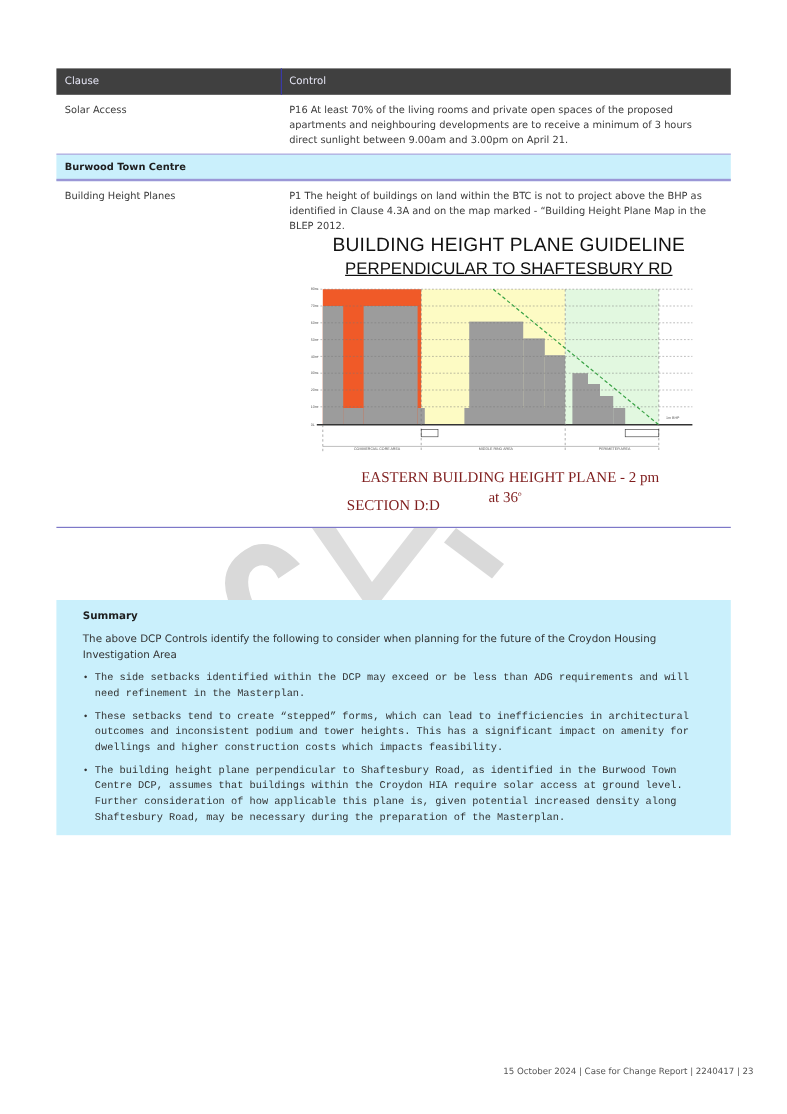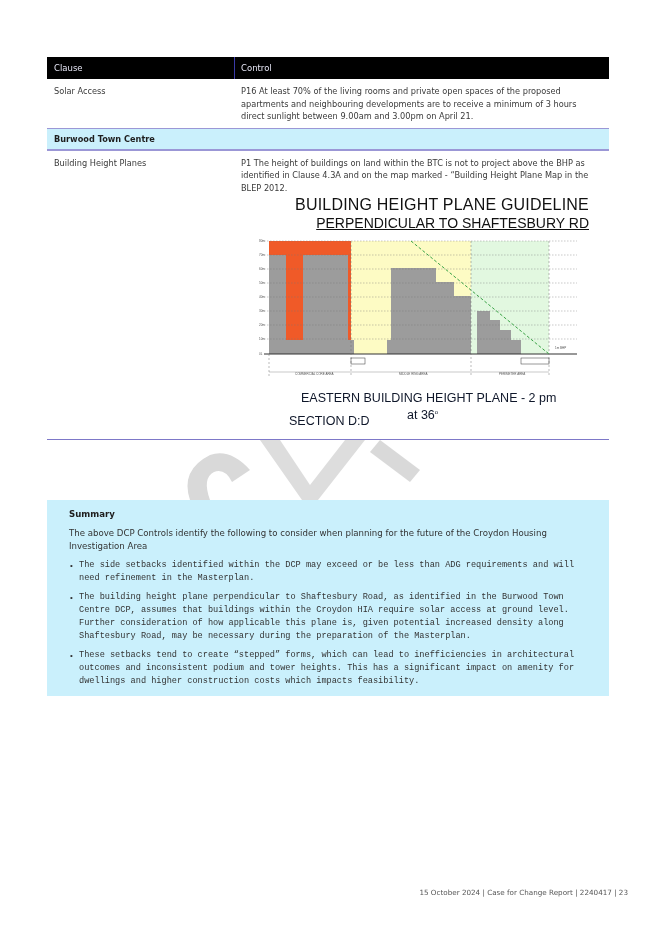--- a/index.html
+++ b/index.html
@@ -1,34 +1,34 @@
 <!DOCTYPE html>
 <html><head>
 <meta charset="utf-8">
 <style>
   * { box-sizing: border-box; margin: 0; padding: 0; }
   html, body { width: 656px; height: 928px; background: #ffffff; overflow: hidden; }
   body { position: relative; font-family: "DejaVu Sans", "Liberation Sans", sans-serif; color: #333333; }
 
   .table { position: absolute; left: 47px; top: 57px; width: 562px; }
-  .thead { display: flex; background: #000000; color: #e6e6f5; height: 22px; align-items: center; font-size: 8.5px; }
+  .thead { display: flex; background: #404040; color: #e6e6f5; height: 22px; align-items: center; font-size: 8.5px; }
   .thead .c1 { width: 188px; padding-left: 7px; border-right: 1px solid #3a3aa8; height: 100%; display: flex; align-items: center; }
   .thead .c2 { flex: 1; padding-left: 6px; }
 
   .row { display: flex; font-size: 8.2px; line-height: 12.6px; color: #3a3a3a; border-bottom: 1px solid #9b97d6; }
   .row .c1 { width: 188px; padding: 6px 7px 5px 7px; }
   .row .c2 { flex: 1; padding: 6px 8px 5px 6px; }
 
   .section-row { background: #caf0fc; height: 22px; display: flex; align-items: center; padding-left: 7px; font-weight: bold; font-size: 8.2px; color: #1e1e1e; border-bottom: 2px solid #9b97d6; }
 
   .figure { position: relative; width: 330px; height: 240px; margin: 4px 0 0 18px; }
-  .fig-title { position: absolute; left: 0; width: 330px; text-align: right; font-family: "Liberation Sans", sans-serif; color: #111; }
+  .fig-title { position: absolute; left: 0; width: 330px; text-align: center; font-family: "Liberation Sans", sans-serif; color: #111; }
   .fig-title.t1 { top: 0; font-size: 16px; letter-spacing: 0.2px; }
   .fig-title.t2 { top: 18px; font-size: 14px; text-decoration: underline; }
-  .fig-sub { position: absolute; font-family: Liberation Sans, sans-serif; color: #0f172a; font-size: 12.5px; }
+  .fig-sub { position: absolute; font-family: Liberation Serif, serif; color: #7f1d1d; font-size: 12.5px; }
 
   .summary { position: absolute; left: 47px; top: 500px; width: 562px; height: 196px; background: #caf0fc; padding: 8px 22px; font-size: 8.6px; line-height: 13px; color: #333; }
   .summary .s-title { font-weight: bold; color: #1e1e1e; margin-bottom: 6px; }
   .summary .s-intro { margin-bottom: 6px; }
   .summary ul { list-style: none; }
   .summary li { position: relative; padding-left: 10px; margin-bottom: 6px; font-family: Liberation Mono, monospace; }
   .summary li::before { content: "•"; position: absolute; left: 0; top: 0; font-size: 8px; }
 
   .footer { position: absolute; right: 28px; top: 888px; font-size: 7.2px; color: #555; }
 
@@ -142,18 +142,18 @@
       </div>
     </div>
   </div>
 </div>
 
 <div class="summary">
   <div class="s-title">Summary</div>
   <div class="s-intro">The above DCP Controls identify the following to consider when planning for the future of the Croydon Housing Investigation Area</div>
   <ul>
     <li>The side setbacks identified within the DCP may exceed or be less than ADG requirements and will need refinement in the Masterplan.</li>
+    <li>These setbacks tend to create “stepped” forms, which can lead to inefficiencies in architectural outcomes and inconsistent podium and tower heights. This has a significant impact on amenity for dwellings and higher construction costs which impacts feasibility.</li>
     <li>The building height plane perpendicular to Shaftesbury Road, as identified in the Burwood Town Centre DCP, assumes that buildings within the Croydon HIA require solar access at ground level. Further consideration of how applicable this plane is, given potential increased density along Shaftesbury Road, may be necessary during the preparation of the Masterplan.</li>
-    <li>These setbacks tend to create “stepped” forms, which can lead to inefficiencies in architectural outcomes and inconsistent podium and tower heights. This has a significant impact on amenity for dwellings and higher construction costs which impacts feasibility.</li>
   </ul>
 </div>
 
 <div class="footer">15 October 2024  |  Case for Change Report  |  2240417  |  23</div>
 
 </body></html>

